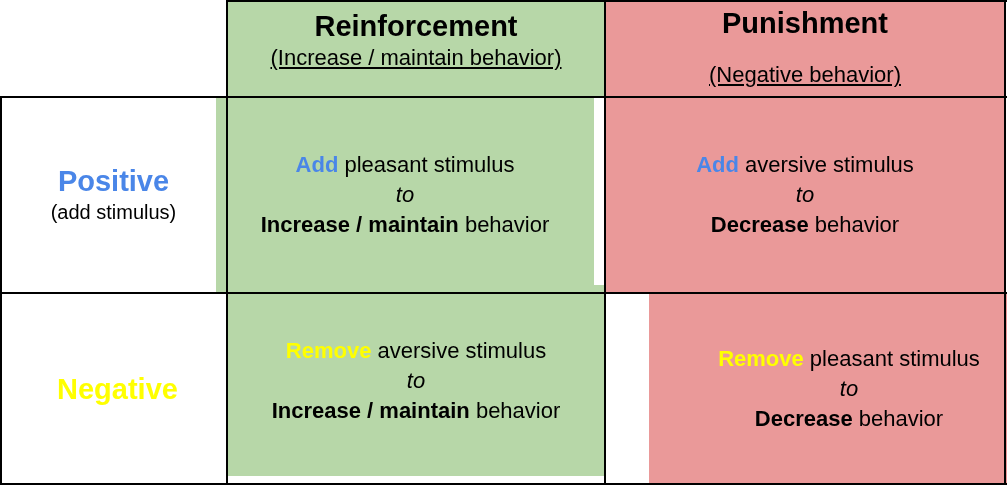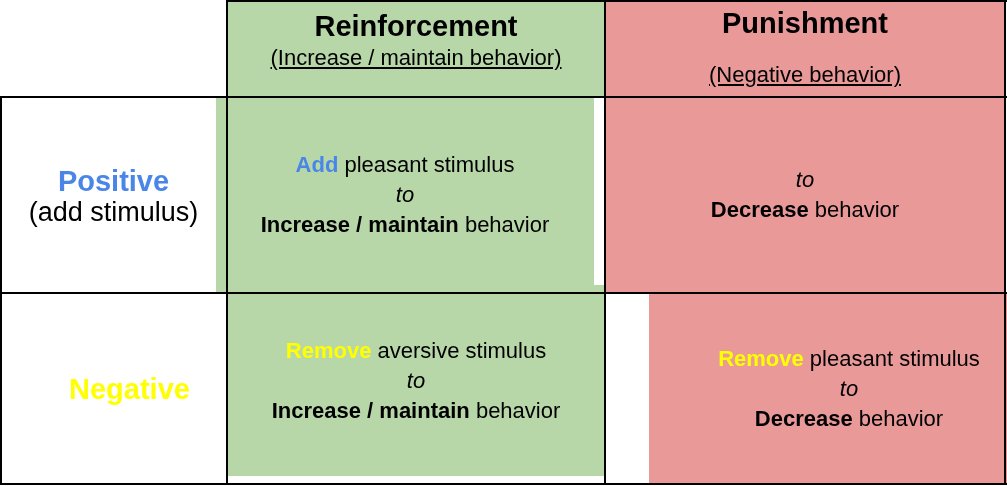--- a/index.html
+++ b/index.html
@@ -40,21 +40,21 @@
       font-size: 22px;
       line-height: 30px;
       text-decoration: underline;
     }
     .row-title {
       font-weight: bold;
       font-size: 29px;
       line-height: 34px;
     }
     .row-sub {
-      font-size: 27px;
+      font-size: 20px;
       line-height: 28px;
     }
     .body-line {
       font-size: 22px;
       line-height: 30px;
       white-space: nowrap;
     }
     .b { font-weight: bold; }
     .i { font-style: italic; text-align: center; }
   </style>
@@ -84,27 +84,30 @@
     <div class="body-line">
       <span class="b" style="color:#4a86e8;">Add</span><span> pleasant stimulus</span>
     </div>
     <div class="body-line i">to</div>
     <div class="body-line">
       <span class="b">Increase / maintain</span><span> behavior</span>
     </div>
   </div>
 
   <div class="cell red" style="left:605px; top:97px; width:400px; height:196px;">
+    <div class="body-line">
+      <span class="b" style="color:#4a86e8;">Add</span><span> aversive stimulus</span>
+    </div>
     <div class="body-line i">to</div>
     <div class="body-line">
       <span class="b">Decrease</span><span> behavior</span>
     </div>
   </div>
 
-  <div class="cell white" style="left:16px; top:293px; width:227px; height:191px;">
+  <div class="cell white" style="left:4px; top:293px; width:227px; height:191px;">
     <div class="row-title" style="color:#ffff00;">Negative</div>
   </div>
 
   <div class="cell green" style="left:227px; top:285px; width:378px; height:191px;">
     <div class="body-line">
       <span class="b" style="color:#ffff00;">Remove</span><span> aversive stimulus</span>
     </div>
     <div class="body-line i">to</div>
     <div class="body-line">
       <span class="b">Increase / maintain</span><span> behavior</span>

